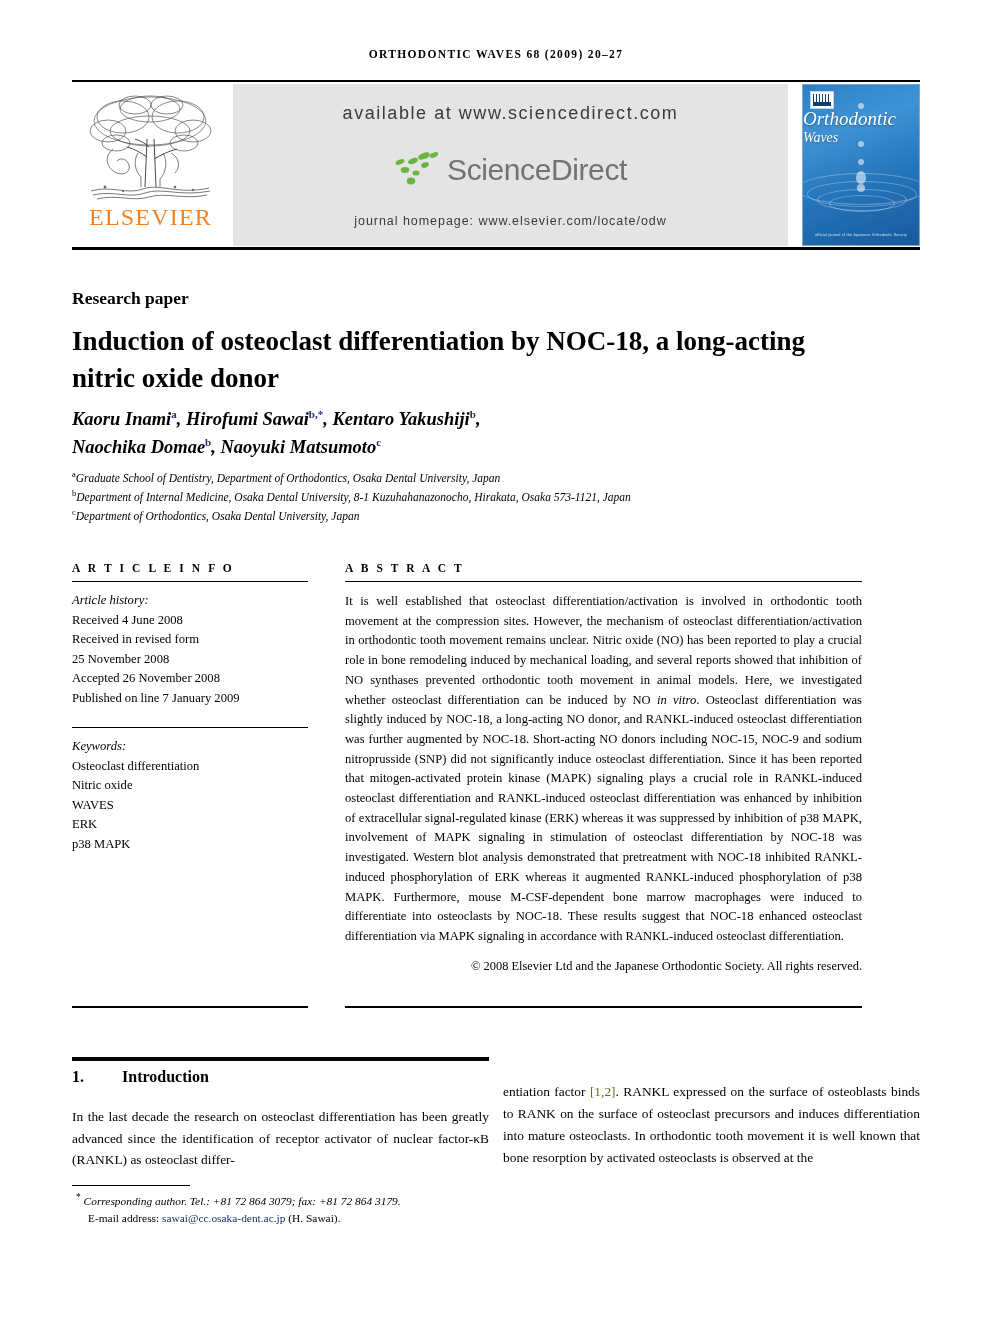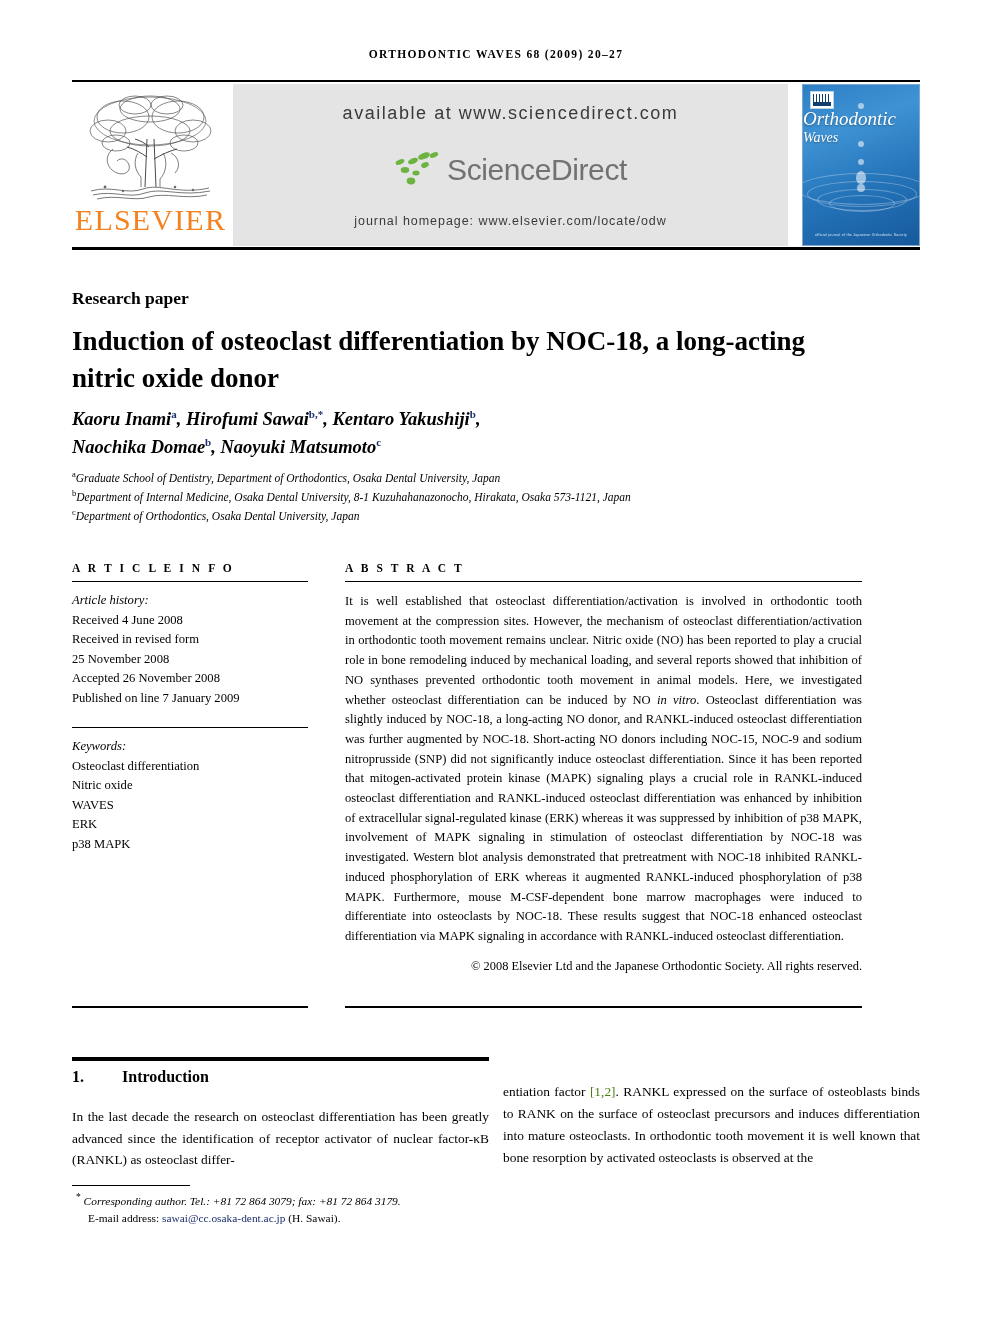--- a/index.html
+++ b/index.html
@@ -55,21 +55,21 @@
     display: flex;
     flex-direction: column;
     align-items: center;
     justify-content: flex-start;
     padding-top: 3px;
     background: #fff;
   }
   .elsevier-tree { width: 135px; height: 120px; }
   .elsevier-wordmark {
     font-family: "Liberation Serif", serif;
-    font-size: 30px;
+    font-size: 24px;
     letter-spacing: 1.2px;
     color: #F58220;
     line-height: 1;
     margin-top: -2px;
   }
 
   
   .sd-band {
     flex: 1 1 auto;
     background: #e4e4e4;

